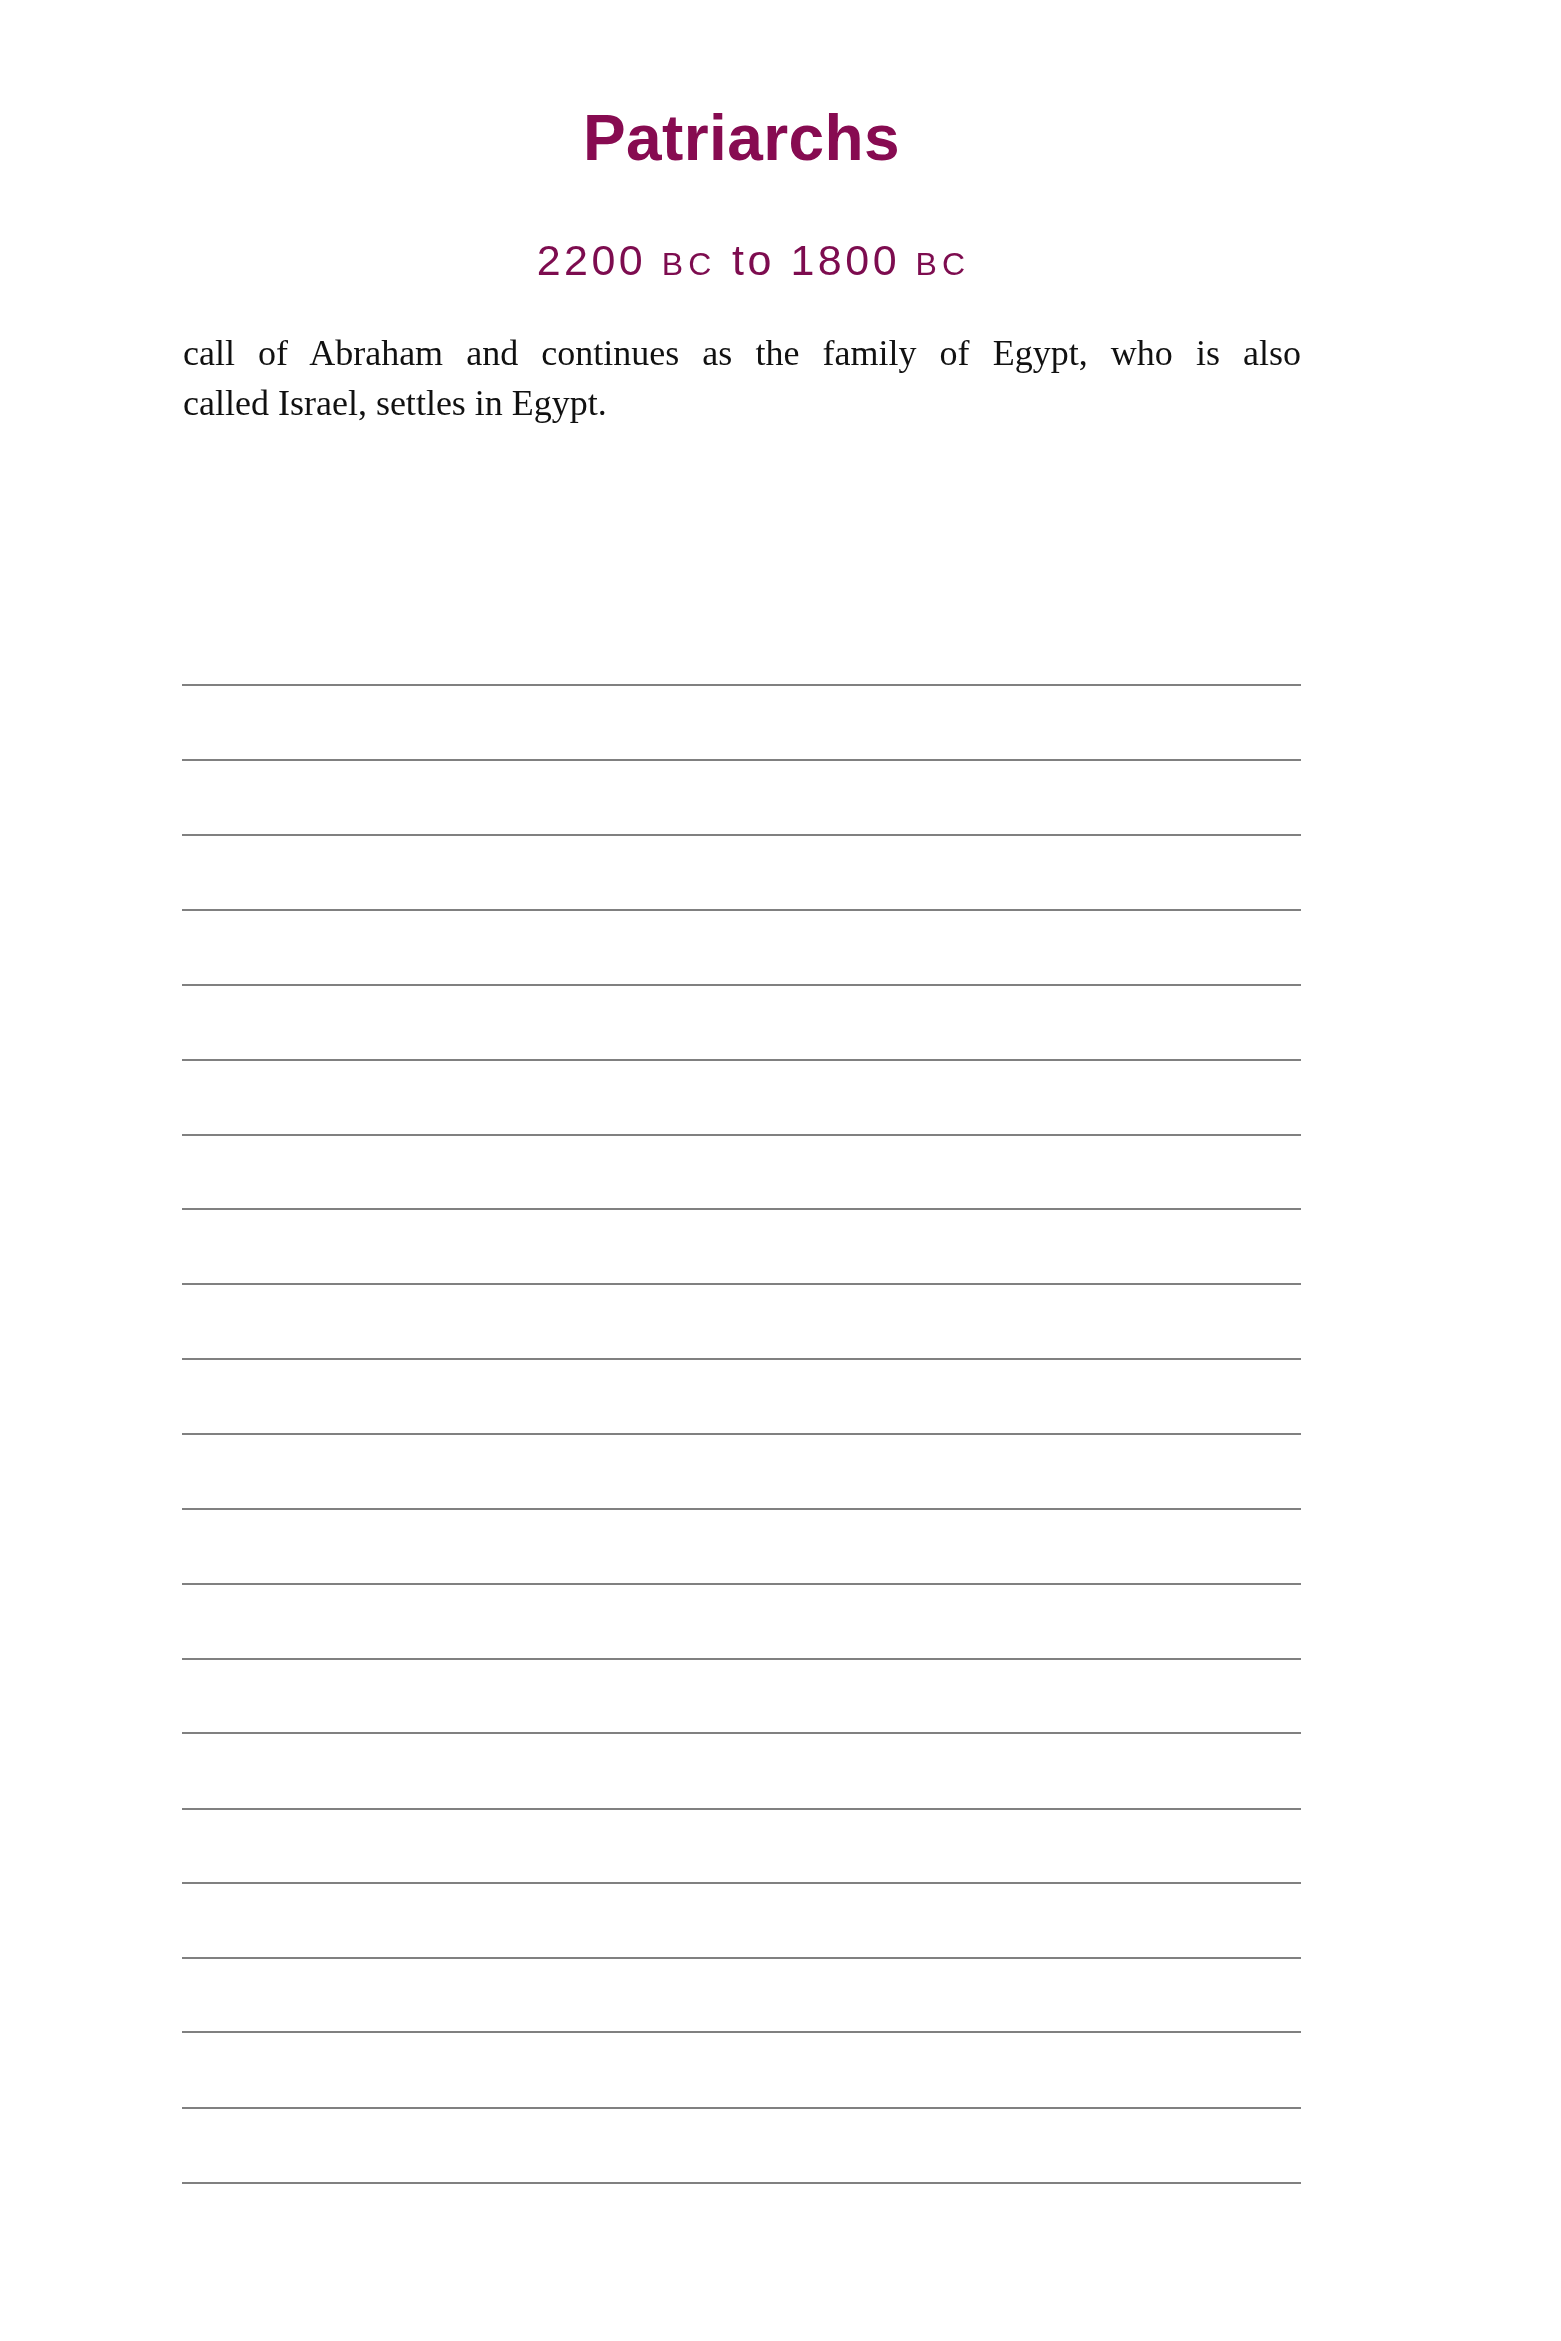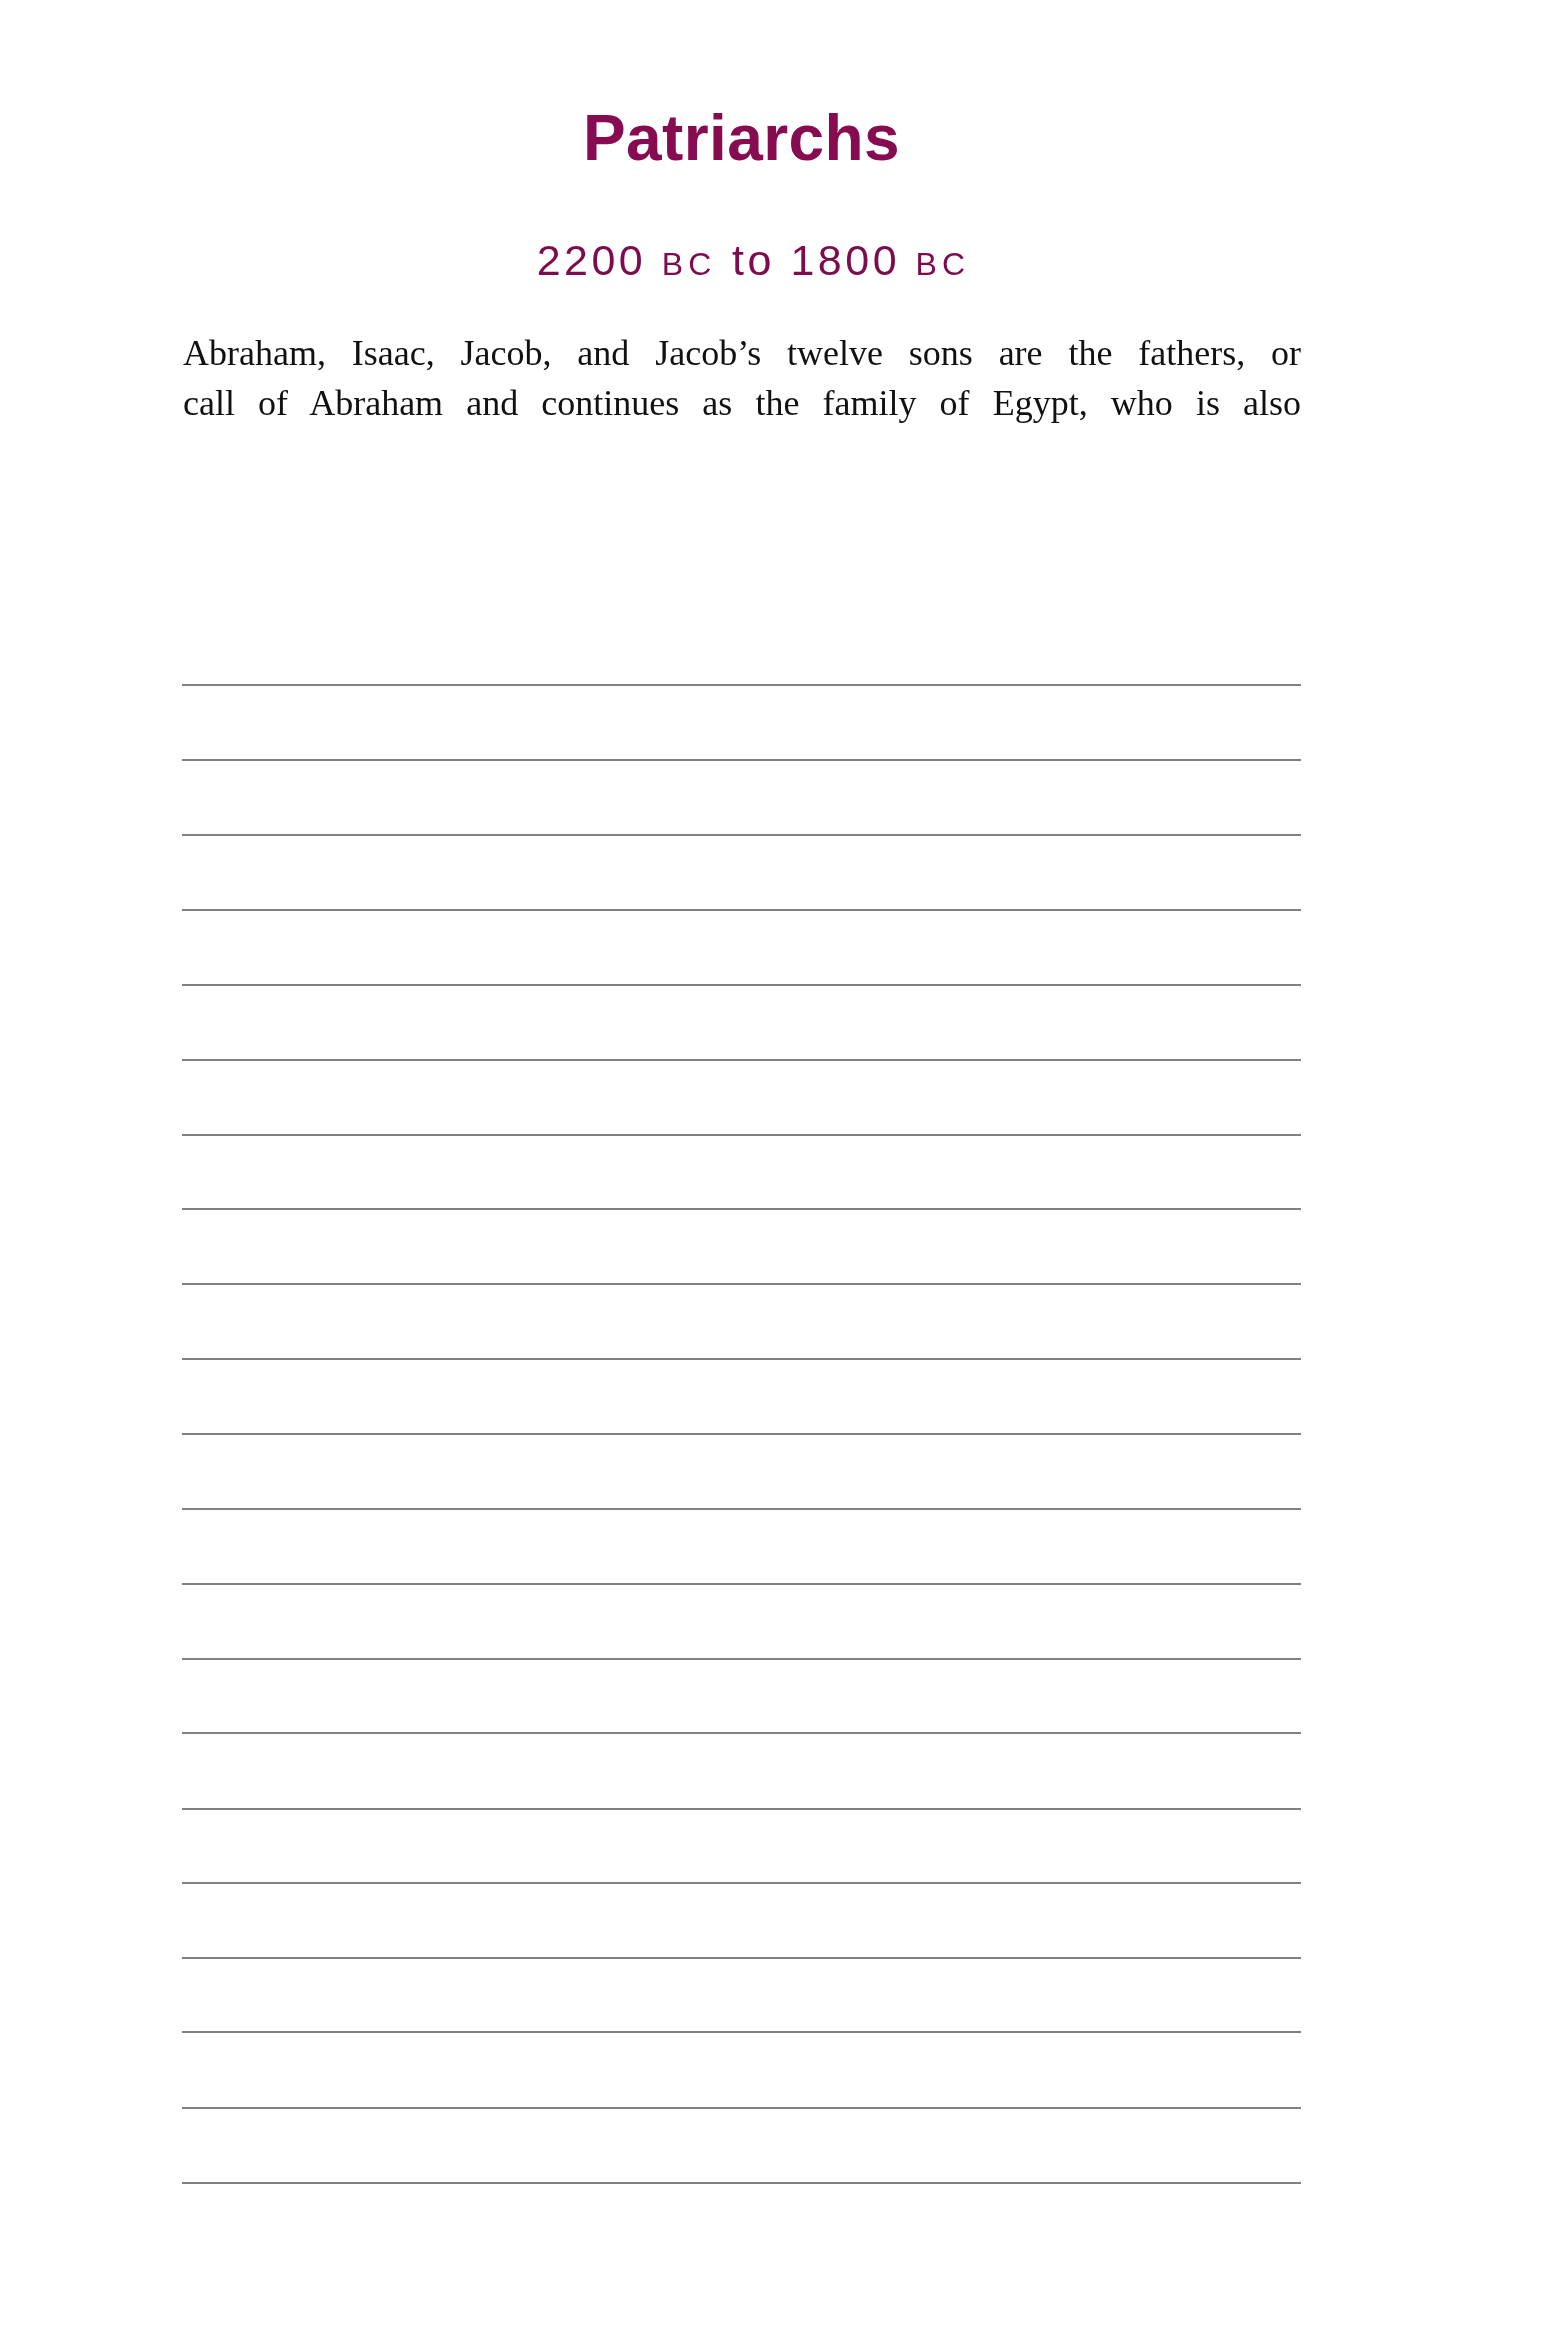--- a/index.html
+++ b/index.html
@@ -97,22 +97,22 @@
 
   <div class="subtitle">
     <span>2200</span>
     <span class="sc">BC</span>
     <span>to</span>
     <span>1800</span>
     <span class="sc">BC</span>
   </div>
 
   <div class="body-text">
-    <span class="body-line">Abraham, Isaac, Jacob, and Jacob’s twelve sons are the fathers, or</span>
     <span class="body-line">call of Abraham and continues as the family of Egypt, who is also</span>
+    <span class="body-line last">called Israel, settles in Egypt.</span>
   </div>
 
   <div class="rules" id="rules">
       <div class="rule" style="top: 684px;"></div>
       <div class="rule" style="top: 759px;"></div>
       <div class="rule" style="top: 834px;"></div>
       <div class="rule" style="top: 909px;"></div>
       <div class="rule" style="top: 984px;"></div>
       <div class="rule" style="top: 1059px;"></div>
       <div class="rule" style="top: 1134px;"></div>

